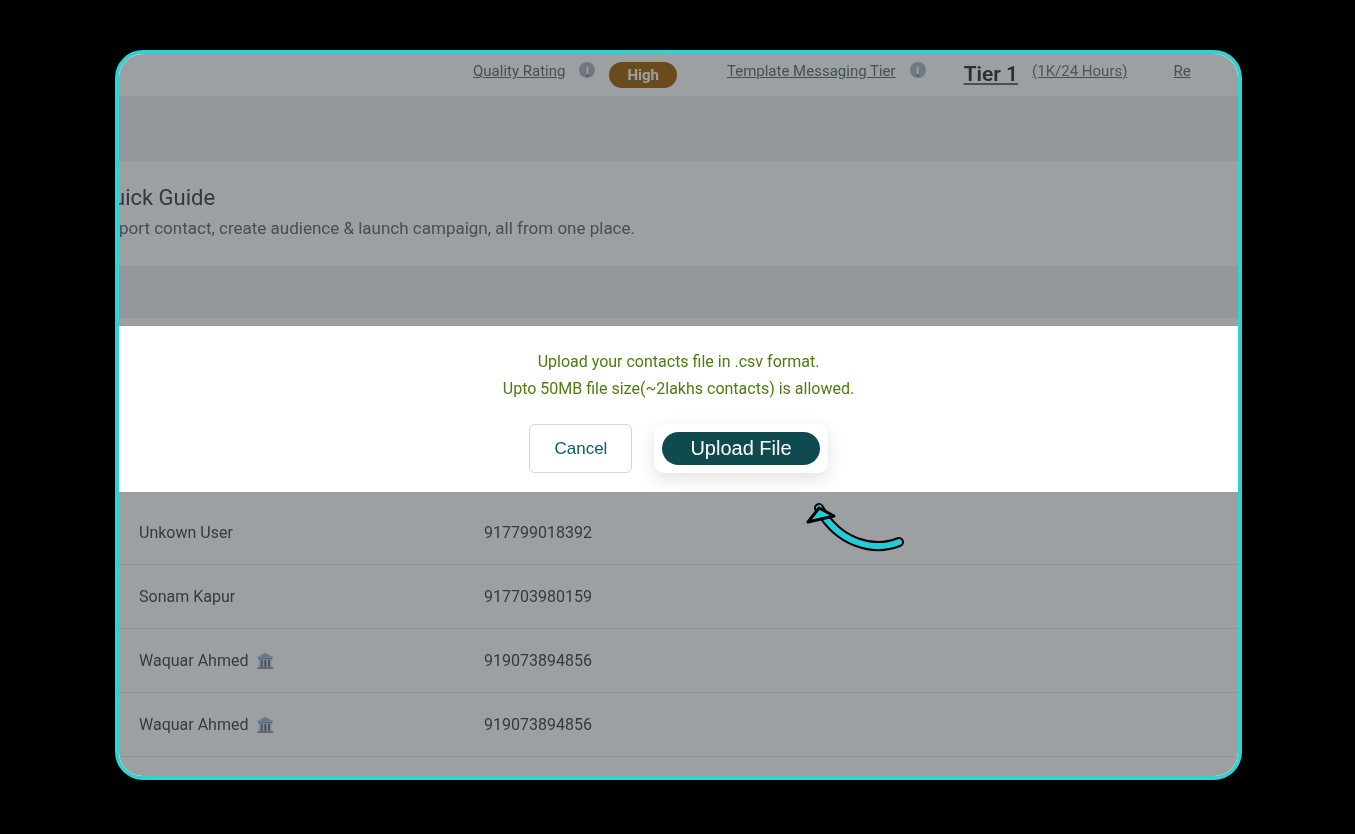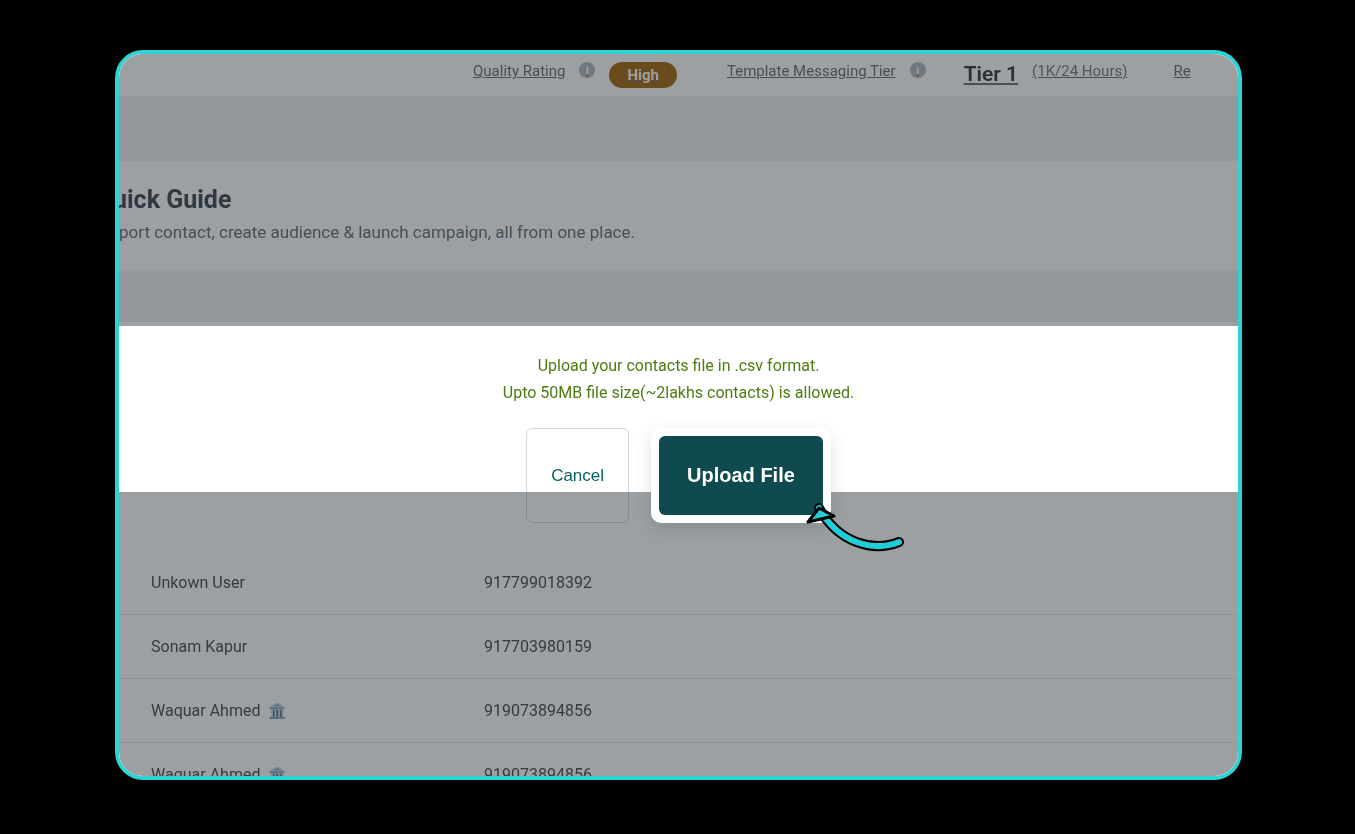--- a/index.html
+++ b/index.html
@@ -49,21 +49,21 @@
   
   .gap-grey { height: 65px; background: #edf1f3; }
 
   
   .quick-guide {
     background: #ffffff;
     padding: 24px 0 28px 0;
     font-size: 17px;
     color: #5d6a73;
   }
-  .quick-guide h2 { font-size: 25px; font-weight: 700; color: #3a4249; margin-bottom: 8px; margin-left: -6px; }
+  .quick-guide h2 { font-size: 22px; font-weight: 400; color: #3a4249; margin-bottom: 8px; margin-left: -6px; }
 
   .gap-grey2 { height: 52px; background: #edf1f3; }
 
   
   .modal-strip {
     position: relative;
     background: #ffffff;
     text-align: center;
     padding: 30px 0 28px 0;
   }
@@ -89,38 +89,38 @@
     border-radius: 10px;
     box-shadow: 0 6px 18px rgba(0,0,0,0.12);
     display: inline-block;
     position: relative;
     z-index: 5;
   }
   .btn-upload {
     background: #0f4a4e;
     color: #fff;
     font-size: 20px;
-    font-weight: 700;
-    padding: 28px 28px;
+    font-weight: 400;
+    padding: 5px 28px;
     border: none;
-    border-radius: 6px;
+    border-radius: 18px;
     cursor: pointer;
   }
 
   
   .table-area { background: #ffffff; }
   .table-row {
     display: flex;
     align-items: center;
     height: 64px;
     border-bottom: 1px solid #e5e9ec;
     font-size: 16px;
     color: #3e474e;
   }
-  .col-name { width: 365px; padding-left: 32px; display: flex; align-items: center; gap: 8px; }
+  .col-name { width: 365px; padding-left: 20px; display: flex; align-items: center; gap: 8px; }
   .col-phone { flex: 1; }
   .emoji-icon { font-size: 15px; }
 
   
   .pagination {
     display: flex;
     align-items: center;
     justify-content: center;
     gap: 26px;
     padding: 18px 0 22px 0;

